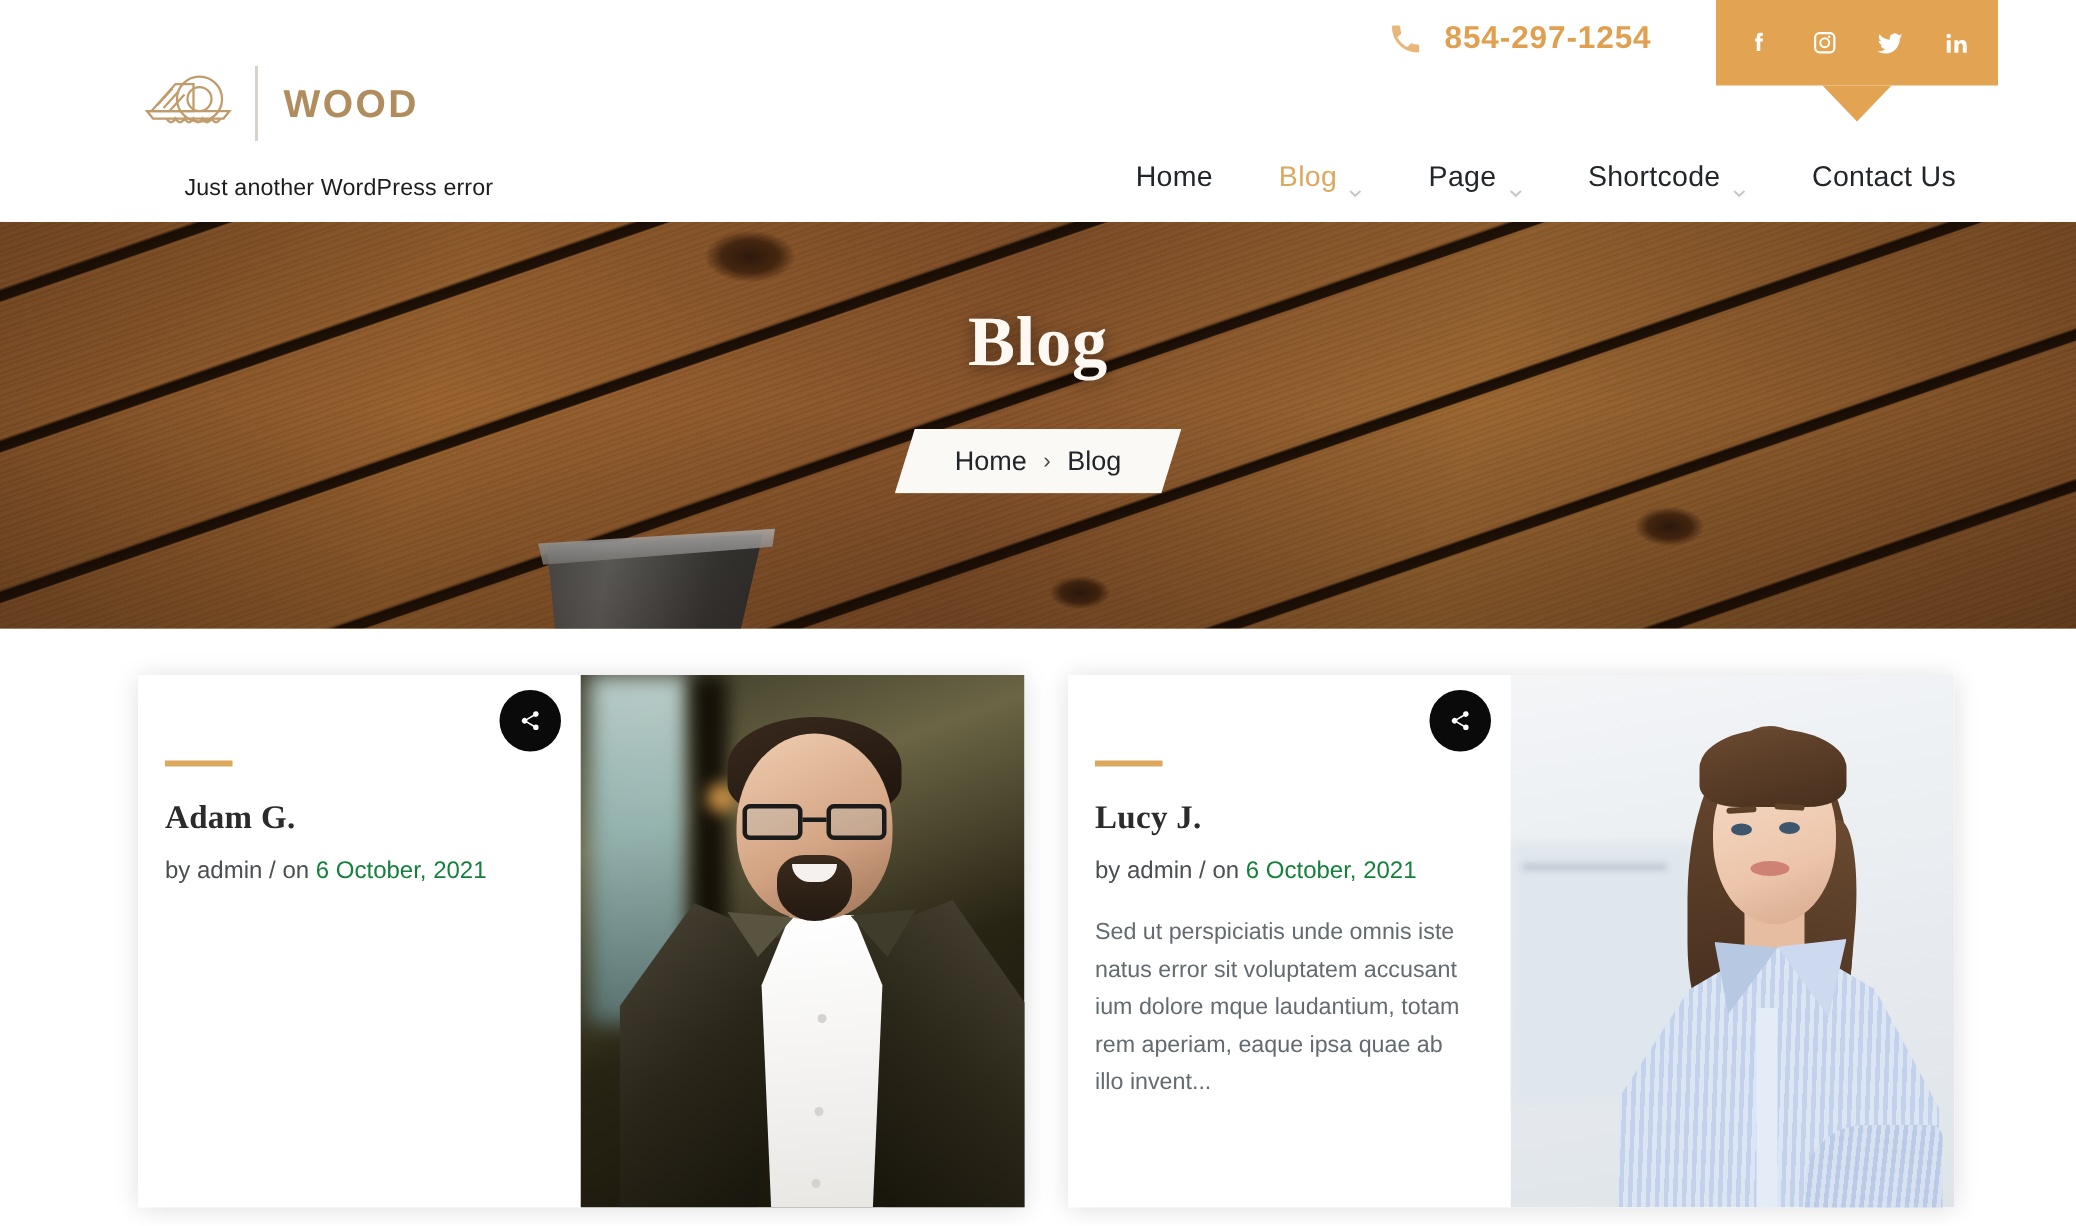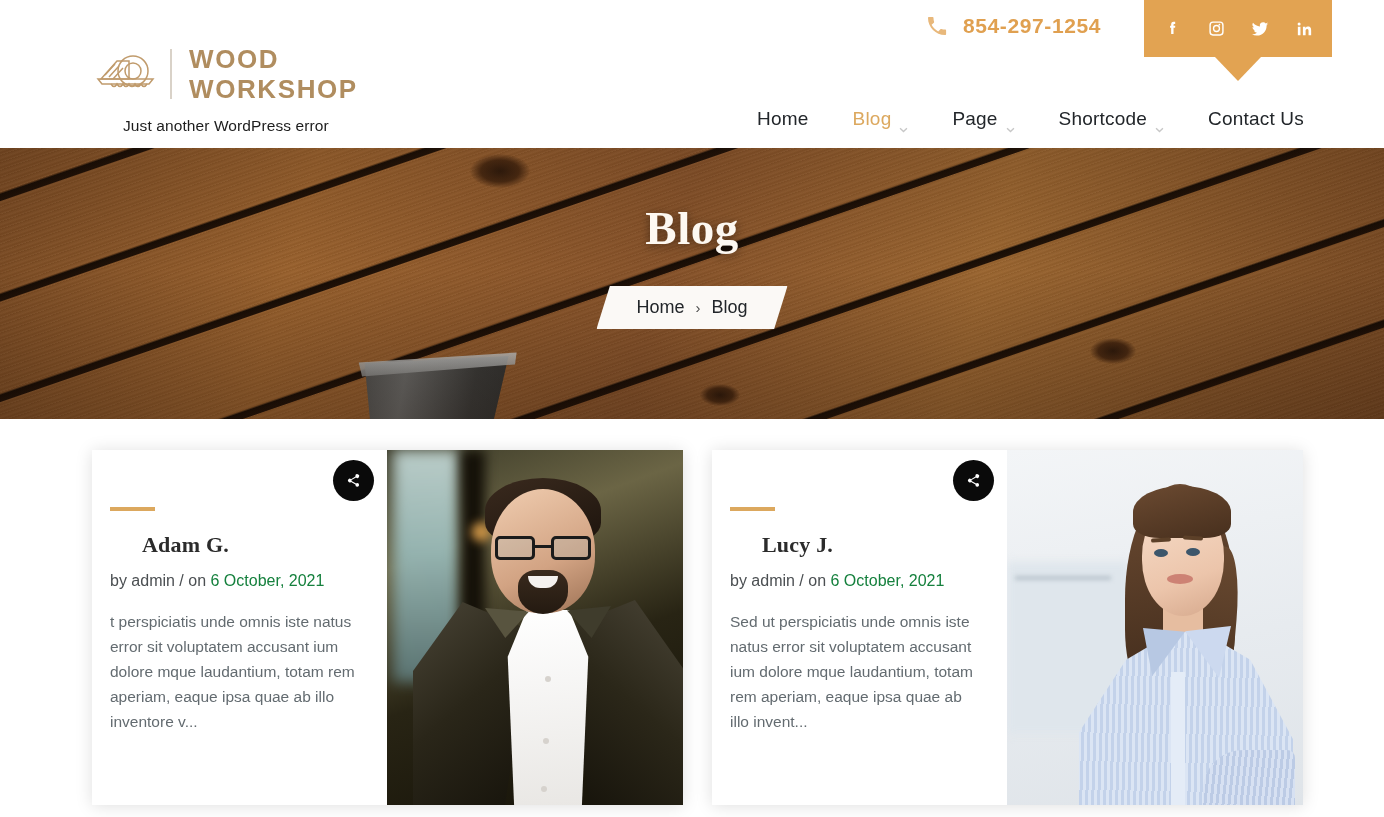--- a/index.html
+++ b/index.html
@@ -239,21 +239,20 @@
     background: #dca85e;
     margin-bottom: 21px;
   }
   .card-title {
     font-family: "Liberation Serif", serif;
     font-size: 22px;
     font-weight: 700;
     color: #2b2b2b;
     margin-bottom: 14px;
     letter-spacing: .2px;
-    margin-left: 32px;
   }
   .card-meta {
     font-size: 16px;
     color: #4b4f52;
     margin-bottom: 19px;
   }
   .card-meta .date { color: #15803d; }
   .card-excerpt {
     font-size: 15.5px;
     line-height: 25px;
@@ -386,21 +385,20 @@
           <path d="M6 28 L22 10 L34 10 L34 28 Z"></path>
           <path d="M10 24 L20 13 M14 26 L24 15 M18 28 L28 17"></path>
           <path d="M3 28 L58 28 L54 33 L7 33 Z"></path>
           <path d="M16 33 q3 5 6 0 q3 5 6 0 q3 5 6 0 q3 5 6 0 q3 5 6 0 q3 5 6 0"></path>
         </g>
       </svg>
     </span>
     <span class="brand-divider"></span>
     <span class="brand-text">
       <span>Wood</span><br>
-      <span>Workshop</span>
     </span>
   </div>
 
   <div class="tagline">Just another WordPress error</div>
 
   <div class="phone-block">
     <span class="phone-icon">
       <svg viewBox="0 0 24 24" width="24" height="24">
         <path fill="#e8b87b" d="M6.6 10.8c1.4 2.8 3.8 5.1 6.6 6.6l2.2-2.2c.3-.3.7-.4 1-.2 1.2.4 2.4.6 3.7.6.6 0 1 .4 1 1V20c0 .6-.4 1-1 1C10.6 21 3 13.4 3 4c0-.6.4-1 1-1h3.5c.6 0 1 .4 1 1 0 1.3.2 2.5.6 3.7.1.4 0 .8-.2 1l-2.3 2.1z"></path>
       </svg>
@@ -491,21 +489,20 @@
 <main class="posts">
 
   <article class="card">
     <div class="card-body">
       <div class="accent-line"></div>
       <h2 class="card-title">Adam G.</h2>
       <div class="card-meta">
         <span>by admin / on</span>
         <span class="date">6 October, 2021</span>
       </div>
-      <p class="card-excerpt">t perspiciatis unde omnis iste natus error sit voluptatem accusant ium dolore mque laudantium, totam rem aperiam, eaque ipsa quae ab illo inventore v...</p>
     </div>
     <div class="share-btn">
       <span>
         <svg viewBox="0 0 24 24" width="15" height="15">
             <path d="M18 16.1a3 3 0 0 0-2 .8l-7.1-4.2c0-.2.1-.5.1-.7s0-.5-.1-.7L16 7.1a3 3 0 1 0-1-2.2c0 .2 0 .5.1.7L8.1 9.8a3 3 0 1 0 0 4.4l7 4.1v.5a2.9 2.9 0 1 0 2.9-2.7z"></path>
           </svg>
       </span>
     </div>
     <div class="card-thumb">
       <div class="photo-man">

